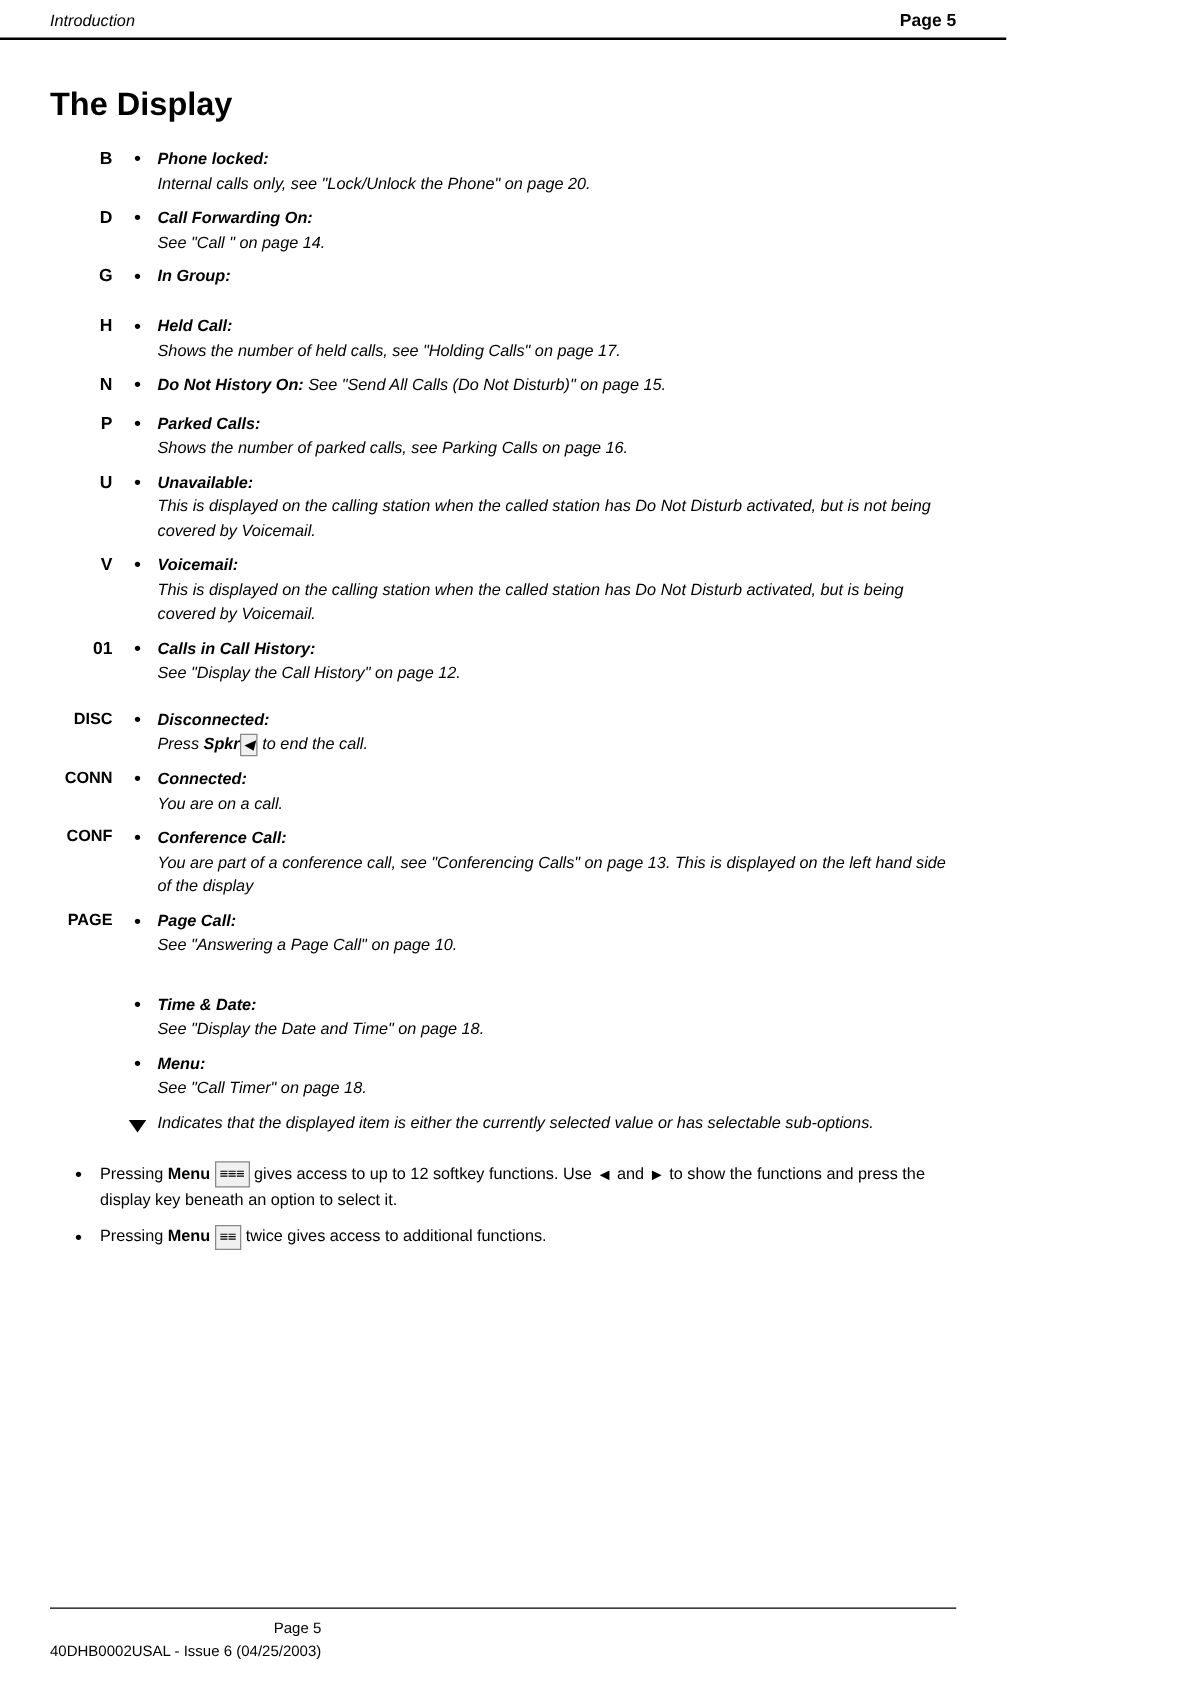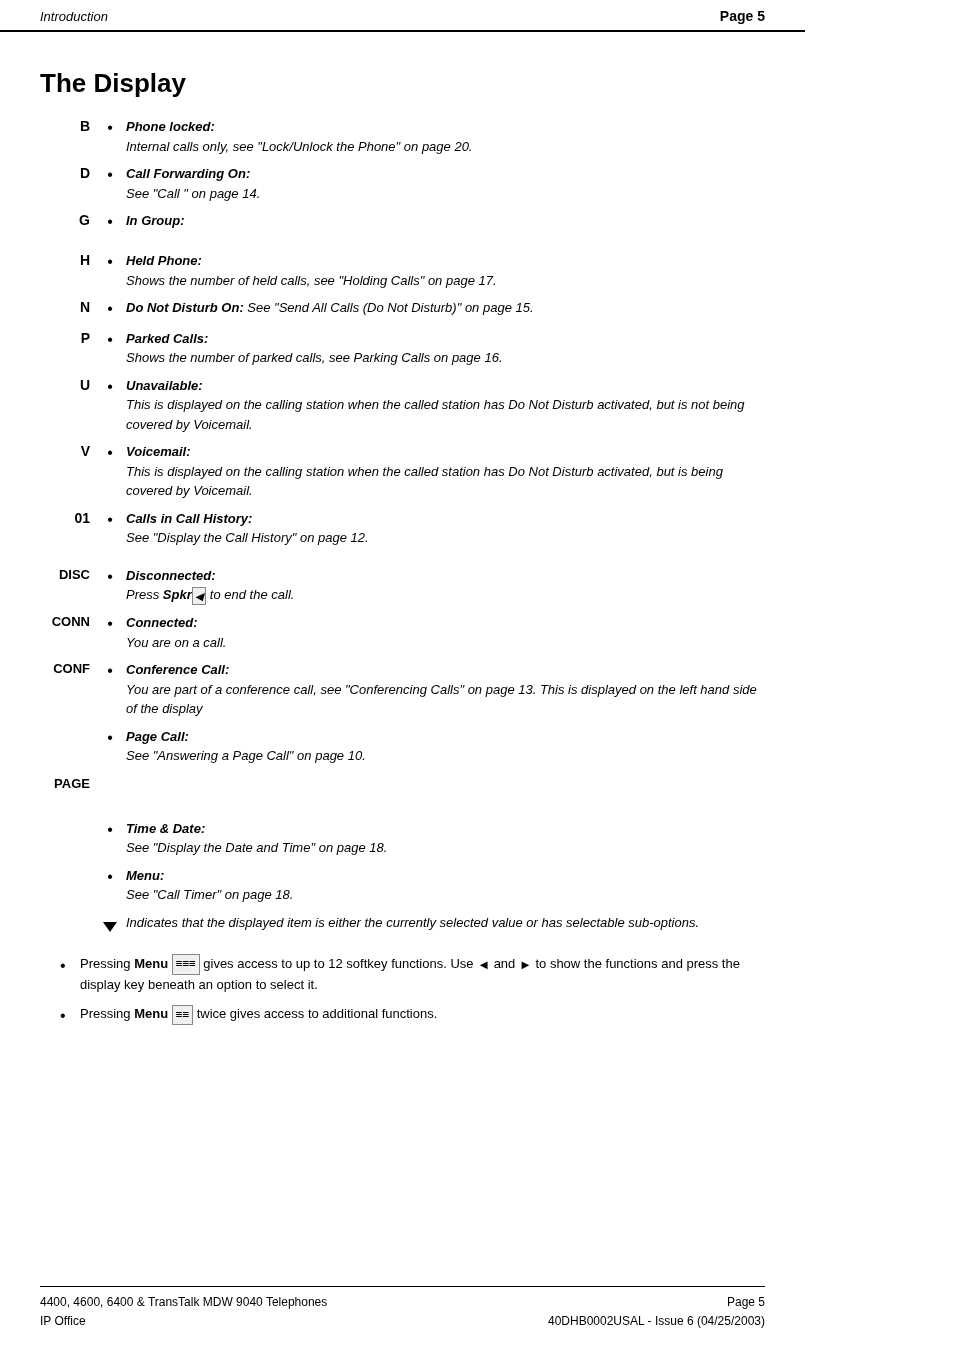--- a/index.html
+++ b/index.html
@@ -220,30 +220,30 @@
           <p><span class="bold-title">In Group:</span></p>
         </div>
       </div>
 
       <div class="spacer"></div>
 
       <div class="entry-row">
         <div class="entry-key">H</div>
         <div class="entry-bullet">•</div>
         <div class="entry-text">
-          <p><span class="bold-title">Held Phone:</span><br>
+          <p><span class="bold-title">Held Call:</span><br>
           Shows the number of held calls, see "Holding Calls" on page 17.</p>
         </div>
       </div>
 
       <div class="entry-row">
         <div class="entry-key">N</div>
         <div class="entry-bullet">•</div>
         <div class="entry-text">
-          <p><span class="bold-title">Do Not Disturb On:</span> See "Send All Calls (Do Not Disturb)" on page 15.</p>
+          <p><span class="bold-title">Do Not History On:</span> See "Send All Calls (Do Not Disturb)" on page 15.</p>
         </div>
       </div>
 
       <div class="entry-row">
         <div class="entry-key">P</div>
         <div class="entry-bullet">•</div>
         <div class="entry-text">
           <p><span class="bold-title">Parked Calls:</span><br>
           Shows the number of parked calls, see Parking Calls on page 16.</p>
         </div>
@@ -299,21 +299,21 @@
       <div class="entry-row">
         <div class="entry-key" style="font-size:13px;">CONF</div>
         <div class="entry-bullet">•</div>
         <div class="entry-text">
           <p><span class="bold-title">Conference Call:</span><br>
           You are part of a conference call, see "Conferencing Calls" on page 13.  This is displayed on the left hand side of the display</p>
         </div>
       </div>
 
       <div class="entry-row">
-        <div class="entry-key" style="font-size:13px;margin-top:48px;">PAGE</div>
+        <div class="entry-key" style="font-size:13px;">PAGE</div>
         <div class="entry-bullet">•</div>
         <div class="entry-text">
           <p><span class="bold-title">Page Call:</span><br>
           See "Answering a Page Call" on page 10.</p>
         </div>
       </div>
 
       <div class="spacer"></div>
       <div class="spacer"></div>
 
@@ -367,23 +367,19 @@
           <span class="menu-icon">≡≡</span>
           twice gives access to additional functions.
         </div>
       </div>
 
     </div>
 
   </div>
 
   <div class="footer">
-    <div class="footer-left">
-      <div>4400, 4600, 6400 &amp; TransTalk MDW 9040 Telephones</div>
-      <div>IP Office</div>
-    </div>
     <div class="footer-right">
       <div>Page 5</div>
       <div>40DHB0002USAL - Issue 6 (04/25/2003)</div>
     </div>
   </div>
 
 </div>
 
 </body></html>

